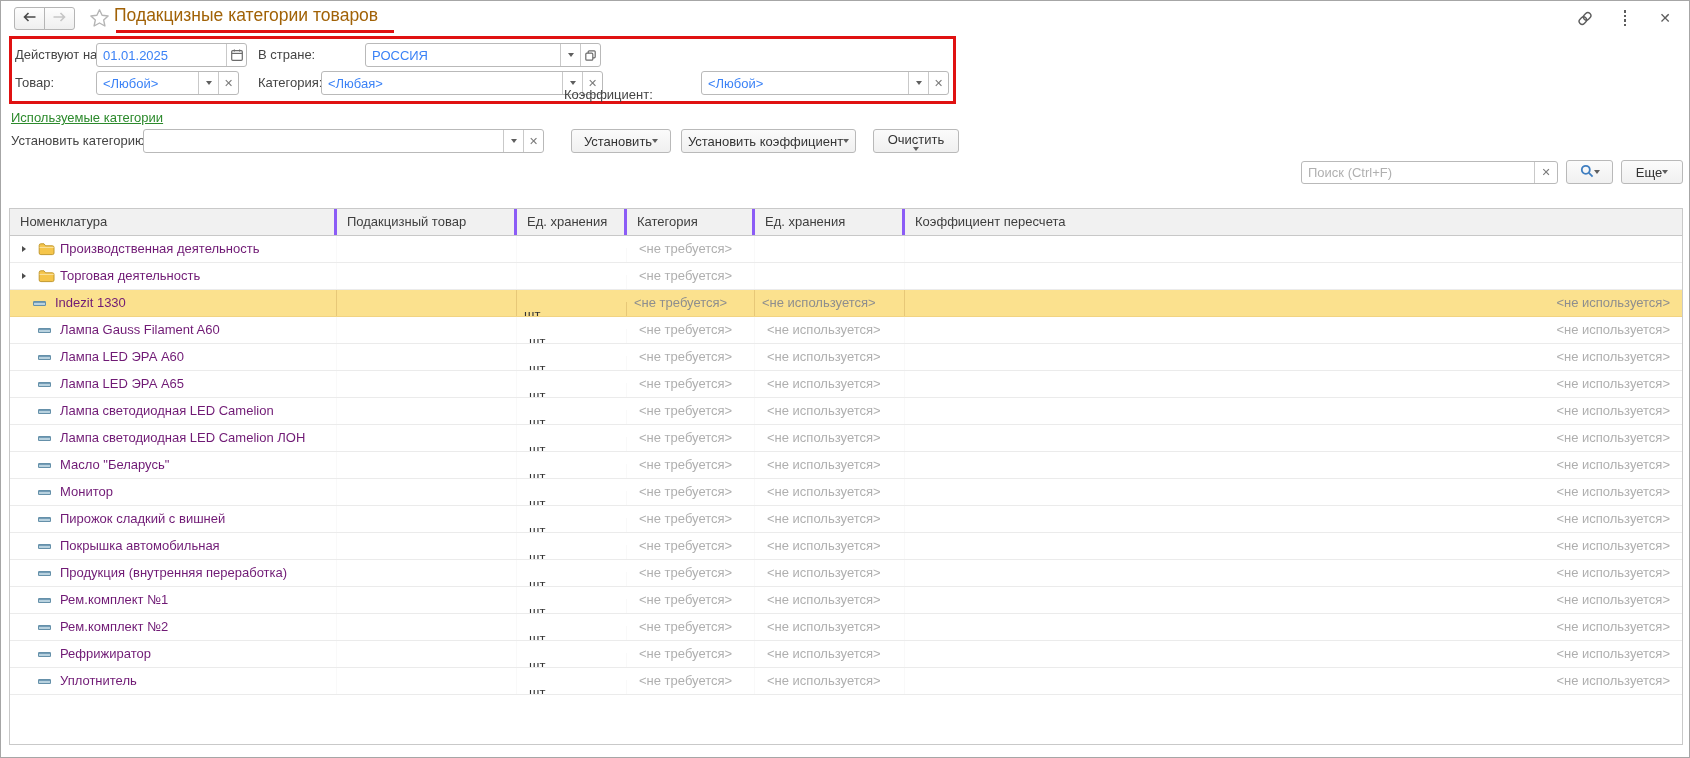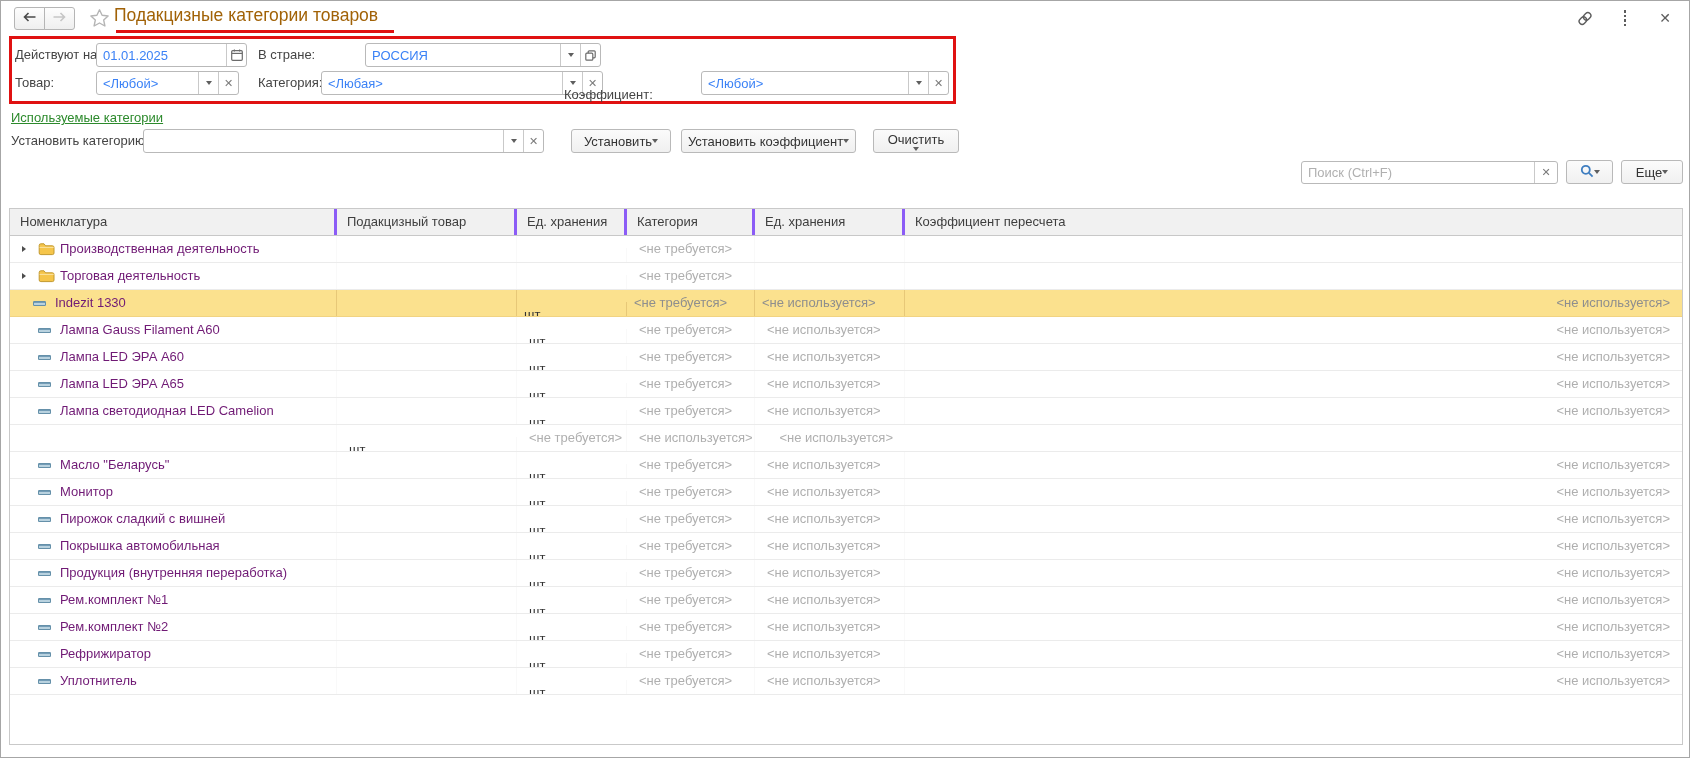--- a/index.html
+++ b/index.html
@@ -331,20 +331,27 @@
             </span>
             <span>Лампа светодиодная LED Camelion</span>
           </div>
           <div class="c"></div>
           <div class="c c-unit">шт</div>
           <div class="c muted">&lt;не требуется&gt;</div>
           <div class="c muted">&lt;не используется&gt;</div>
           <div class="c muted c-coef">&lt;не используется&gt;</div>
         </div>
         <div class="trow">
+          <div class="c c-name">
+            <span class="arrow-zone"></span>
+            <span class="icon-zone">
+              <span class="dash-ic"></span>
+            </span>
+            <span>Лампа светодиодная LED Camelion ЛОН</span>
+          </div>
           <div class="c"></div>
           <div class="c c-unit">шт</div>
           <div class="c muted">&lt;не требуется&gt;</div>
           <div class="c muted">&lt;не используется&gt;</div>
           <div class="c muted c-coef">&lt;не используется&gt;</div>
         </div>
         <div class="trow">
           <div class="c c-name">
             <span class="arrow-zone"></span>
             <span class="icon-zone">

